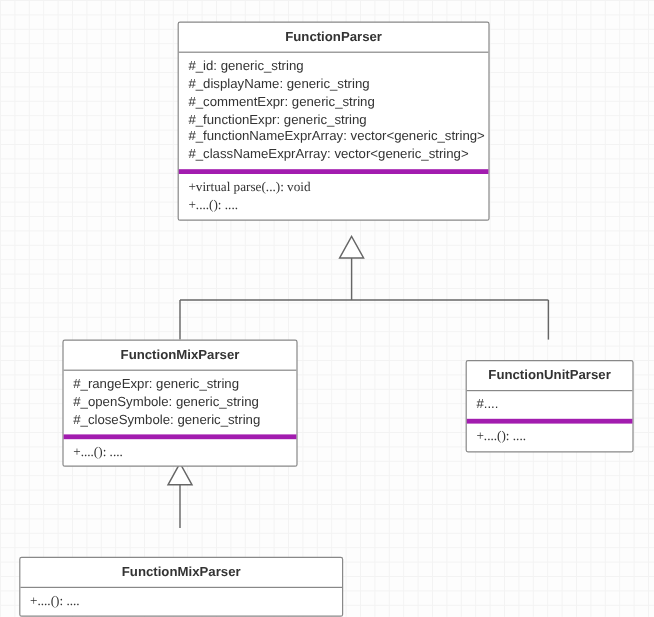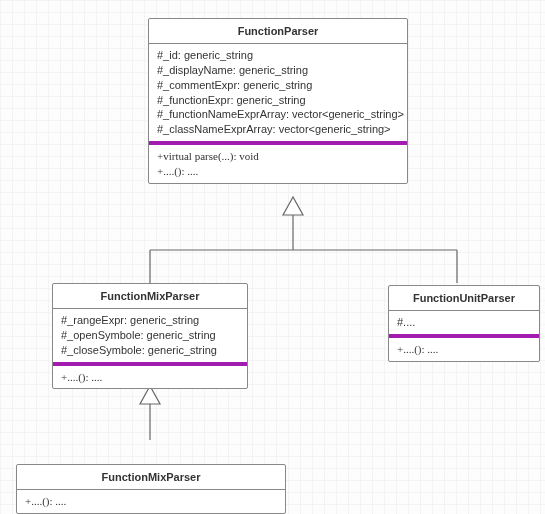--- a/index.html
+++ b/index.html
@@ -82,21 +82,21 @@
 </div>
 
 <div class="class-box" style="left:52px; top:283px; width:196px;">
   <div class="class-title">FunctionMixParser</div>
   <div class="class-section">#_rangeExpr: generic_string
 #_openSymbole: generic_string
 #_closeSymbole: generic_string</div>
   <div class="class-section">+....(): ....</div>
 </div>
 
-<div class="class-box" style="left:388px; top:285px; width:152px;">
+<div class="class-box" style="left:388px; top:300px; width:140px;">
   <div class="class-title">FunctionUnitParser</div>
   <div class="class-section">#....</div>
   <div class="class-section">+....(): ....</div>
 </div>
 
 <div class="class-box" style="left:16px; top:440px; width:270px;margin-top:24px;">
   <div class="class-title">FunctionMixParser</div>
   <div class="class-section">+....(): ....</div>
 </div>
 

